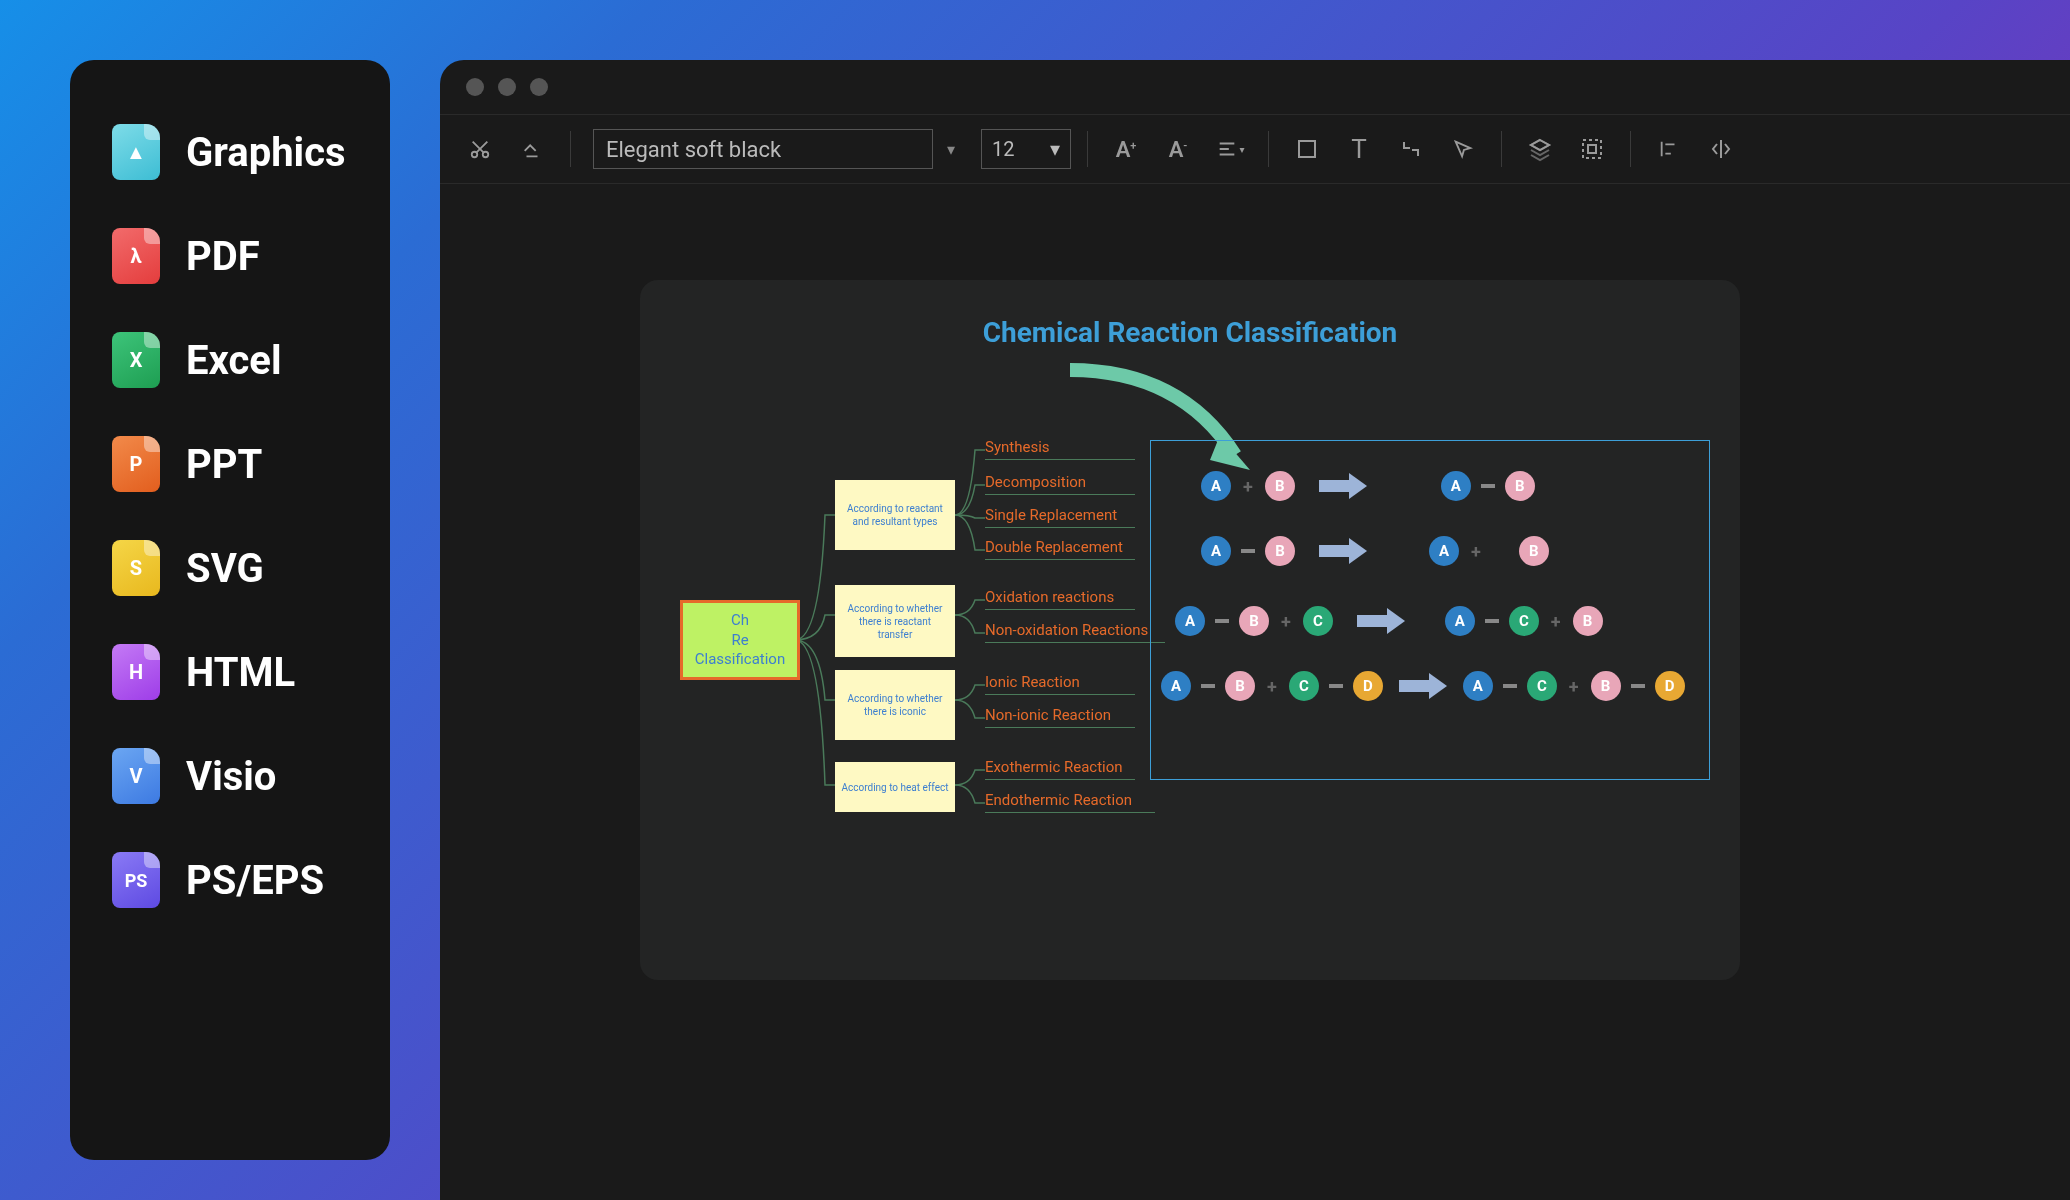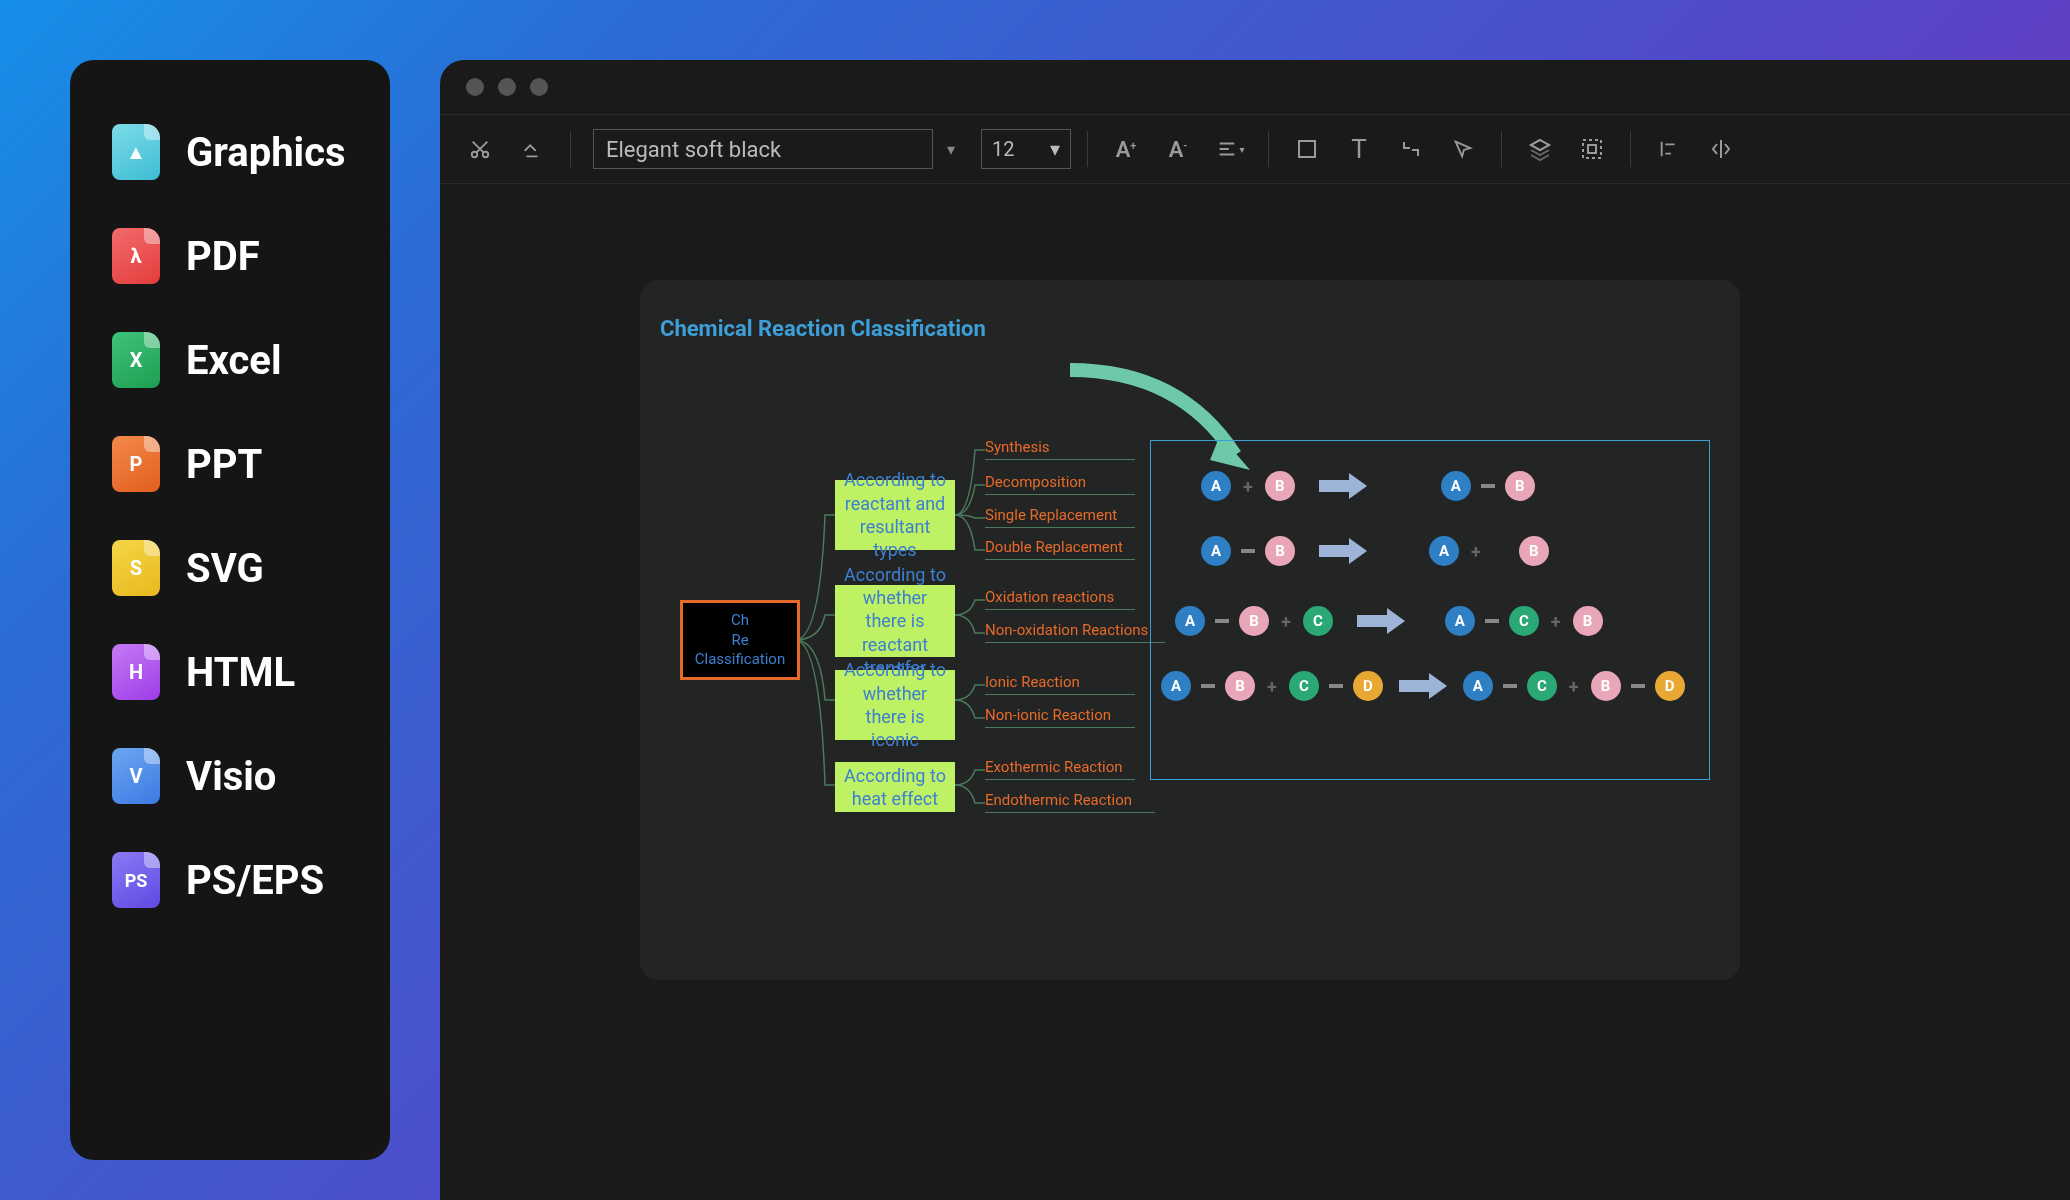--- a/index.html
+++ b/index.html
@@ -13,24 +13,24 @@
 .app-window{position:absolute;left:440px;top:60px;right:0;bottom:0;background:#1a1a1a;border-radius:24px 0 0 0;overflow:hidden}
 .titlebar{height:54px;display:flex;align-items:center;padding:0 26px;gap:14px}
 .traffic{width:18px;height:18px;border-radius:50%;background:#555}
 .toolbar{height:70px;border-top:1px solid #2a2a2a;border-bottom:1px solid #2a2a2a;display:flex;align-items:center;padding:0 18px;gap:8px;color:#9a9a9a}
 .tb-btn{width:44px;height:44px;display:flex;align-items:center;justify-content:center;cursor:pointer}
 .tb-sep{width:1px;height:36px;background:#3a3a3a;margin:0 8px}
 .font-select{width:340px;height:40px;border:1px solid #555;background:transparent;display:flex;align-items:center;padding:0 12px;color:#bbb;font-size:22px;margin-left:6px}
 .dd-caret{margin-left:6px;color:#888}
 .size-select{width:90px;height:40px;border:1px solid #555;background:transparent;display:flex;align-items:center;justify-content:space-between;padding:0 10px;color:#bbb;font-size:20px;margin-left:18px}
 .canvas{position:absolute;left:200px;top:220px;width:1100px;height:700px;background:#232424;border-radius:18px;padding:20px}
-.diagram-title{text-align:left;color:#3d9fd8;font-size:22px;font-weight:700;margin-top:16px}
+.diagram-title{text-align:center;color:#3d9fd8;font-size:28px;font-weight:700;margin-top:16px}
 .mindmap{position:absolute;left:40px;top:110px;width:540px;height:560px}
-.root-node{position:absolute;left:0;top:210px;width:120px;height:80px;background:#000000;border:3px solid #e66a2a;color:#3d7fd0;font-size:15px;text-align:center;padding:8px 6px;line-height:1.3}
-.branch-node{position:absolute;width:120px;height:70px;background:#bef264;color:#3d7fd0;font-size:18px;text-align:center;padding:6px;line-height:1.3;display:flex;align-items:center;justify-content:center}
+.root-node{position:absolute;left:0;top:210px;width:120px;height:80px;background:#bef264;border:3px solid #e66a2a;color:#3d7fd0;font-size:15px;text-align:center;padding:8px 6px;line-height:1.3}
+.branch-node{position:absolute;width:120px;height:70px;background:#fef9c3;color:#3d7fd0;font-size:10px;text-align:center;padding:6px;line-height:1.3;display:flex;align-items:center;justify-content:center}
 .leaf{position:absolute;color:#e66a2a;font-size:15px;border-bottom:1px solid #4a7a5a;padding-bottom:3px;width:150px}
 .reaction-panel{position:absolute;left:510px;top:160px;width:560px;height:340px;border:1.5px solid #3d9fd8}
 .arrow-curve{position:absolute;left:420px;top:80px;width:220px;height:120px}
 .reaction-row{position:absolute;display:flex;align-items:center;gap:10px}
 .mol{width:30px;height:30px;border-radius:50%;display:flex;align-items:center;justify-content:center;color:#fff;font-weight:700;font-size:15px}
 .mol.a{background:#2e7fc4}
 .mol.b{background:#e8a6b8}
 .mol.c{background:#2aa876}
 .mol.d{background:#e8a833}
 .bond{width:14px;height:4px;background:#888}

